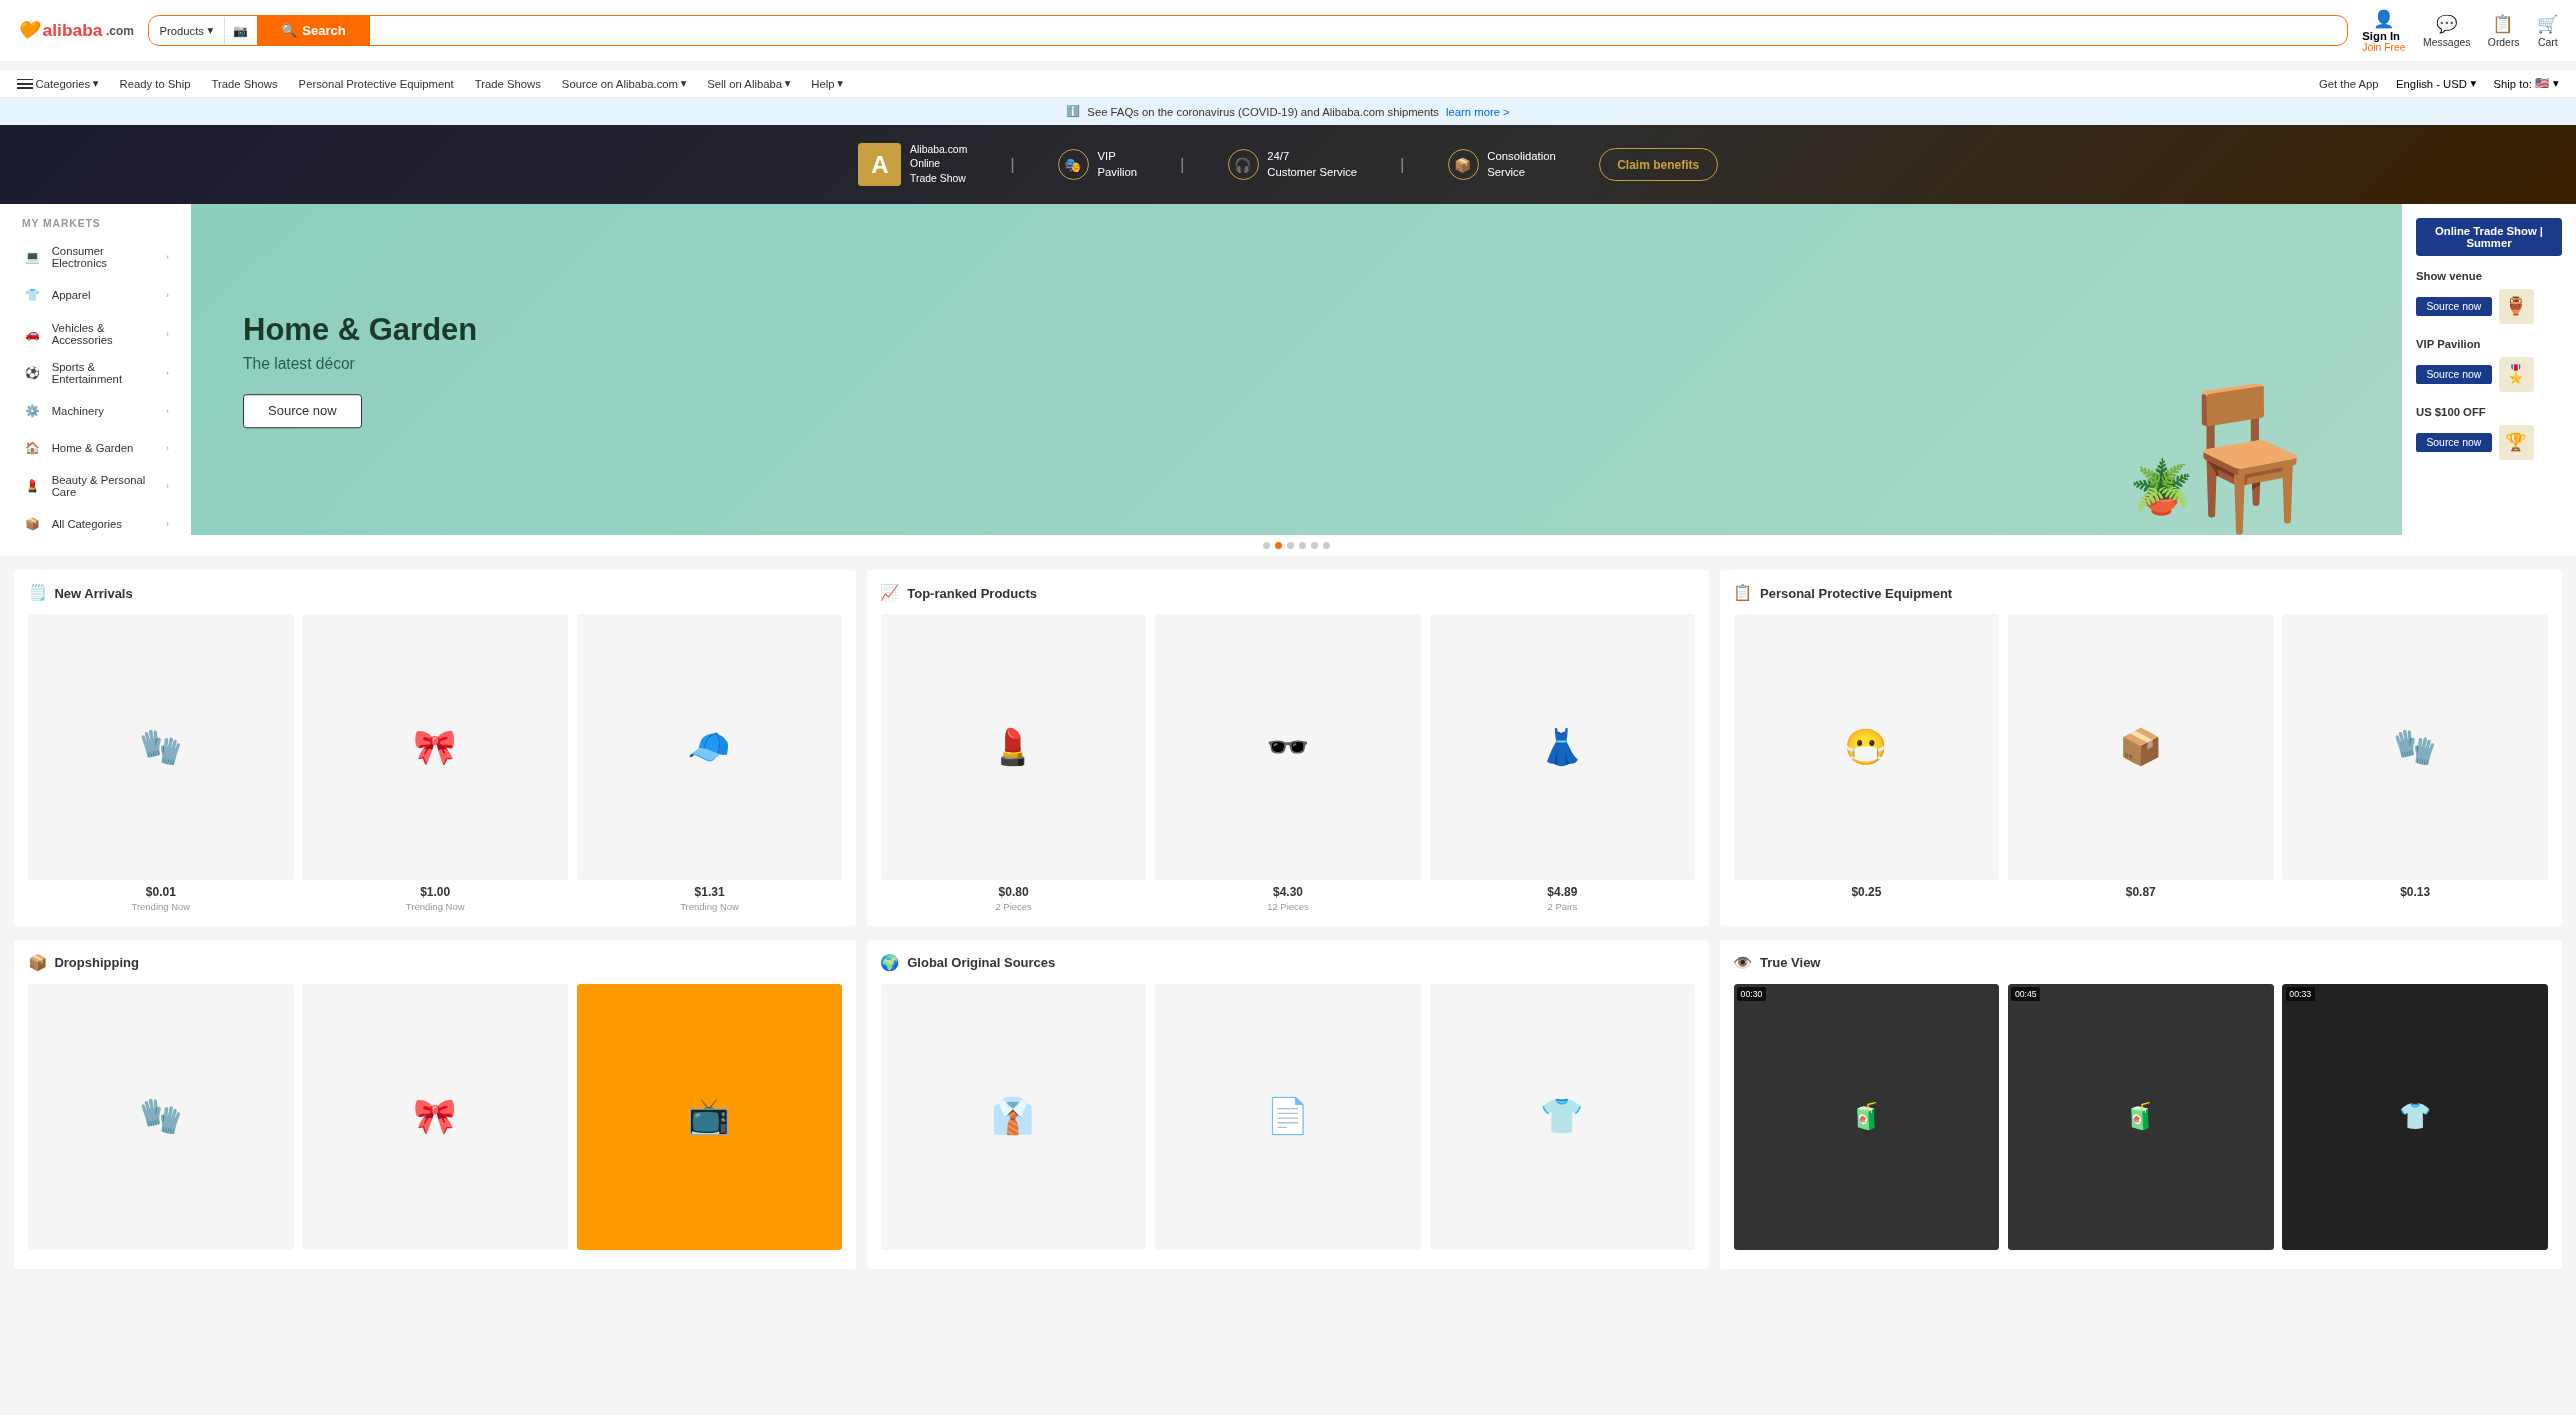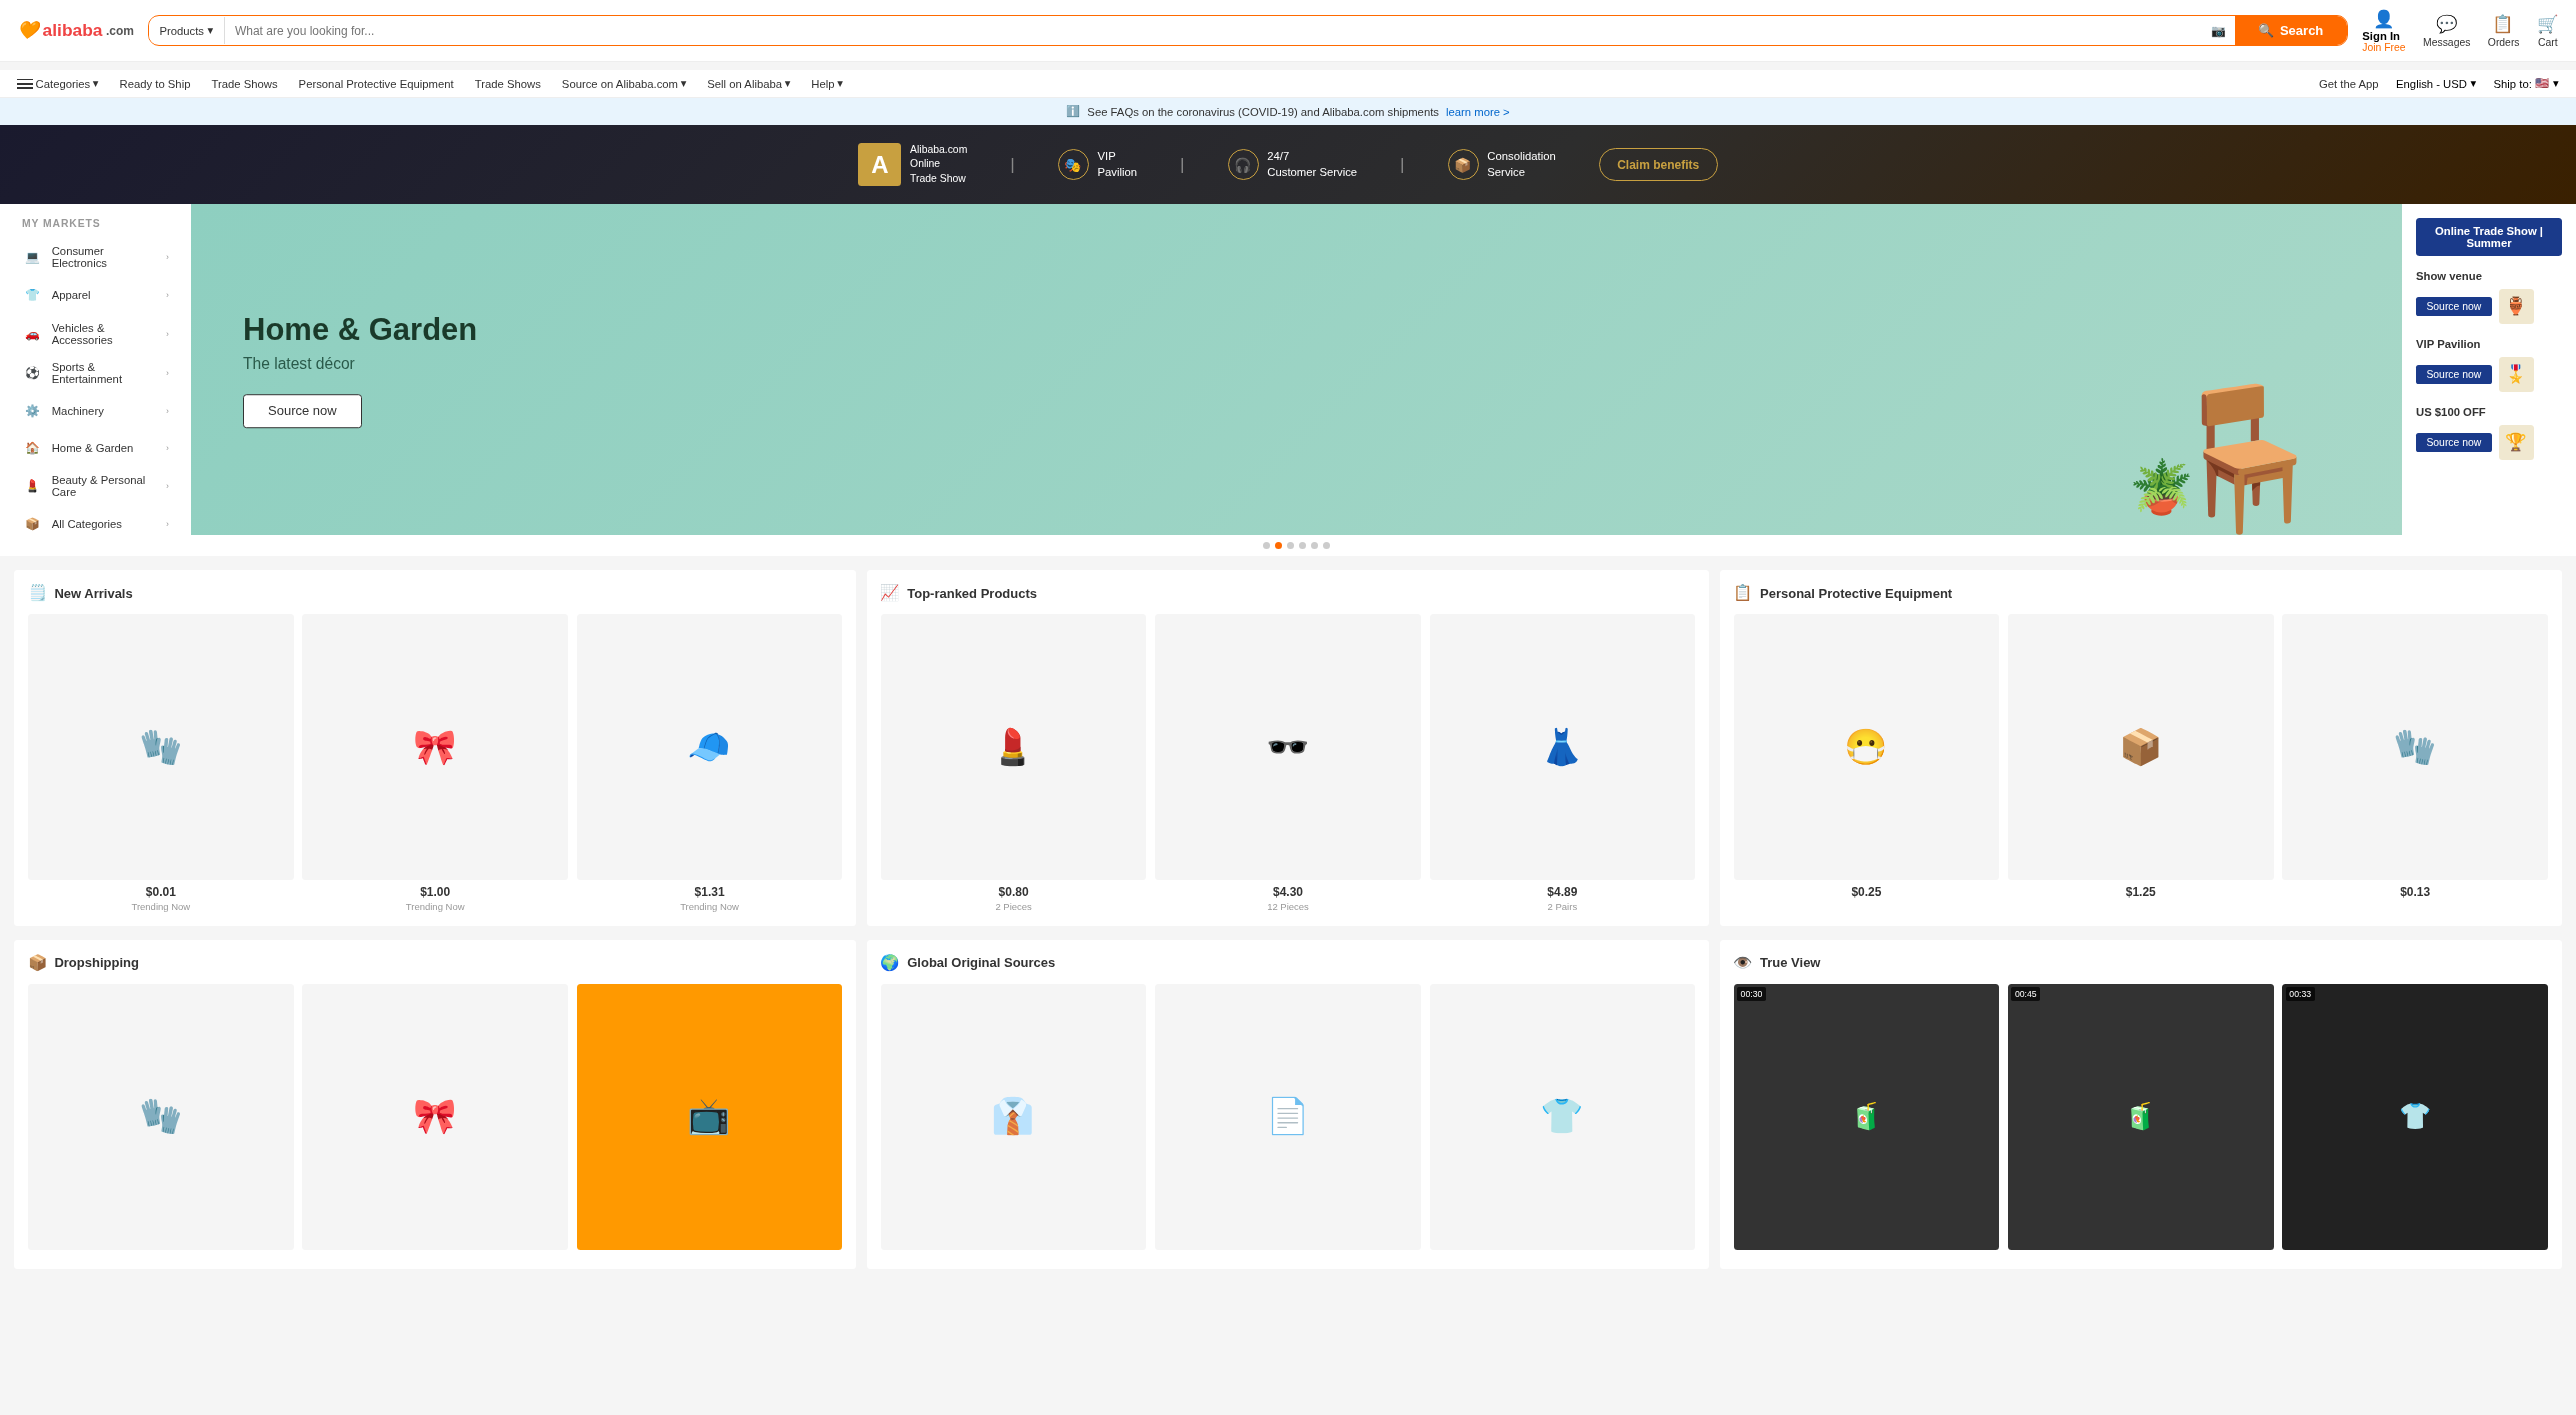--- a/index.html
+++ b/index.html
@@ -103,21 +103,20 @@
   <div class="logo">
     <span style="color:#ff6a00; font-style:italic; font-size:17.4px;">🧡</span>
     <span style="color:#ef4444; font-weight:bold; font-size:17.4px;">alibaba</span>
       <span style="color:#555; font-size:12px;">.com</span>
   </div>
   <div class="search-bar">
     <button class="search-products-btn">
       <span>Products</span>
       <span>▾</span>
     </button>
-    <input class="search-input" type="text" placeholder="What are you looking for..." style="">
     <span class="camera-icon">📷</span>
     <button class="search-btn">
       <span>🔍</span>
       <span>Search</span>
     </button>
   </div>
   <div class="header-right">
     <div class="sign-join">
       <span style="font-size:17.4px; text-align:center;">👤</span>
       <span class="sign-in">Sign In</span>
@@ -375,21 +374,21 @@
       <span class="section-icon">📋</span>
       <span>Personal Protective Equipment</span>
     </div>
     <div class="products-grid">
       <div class="product-item">
         <div class="product-img">😷</div>
         <div class="product-price">$0.25</div>
       </div>
       <div class="product-item">
         <div class="product-img">📦</div>
-        <div class="product-price">$1.25</div>
+        <div class="product-price">$0.87</div>
       </div>
       <div class="product-item">
         <div class="product-img">🧤</div>
         <div class="product-price">$0.13</div>
       </div>
     </div>
   </div>
 
 </div>
 

